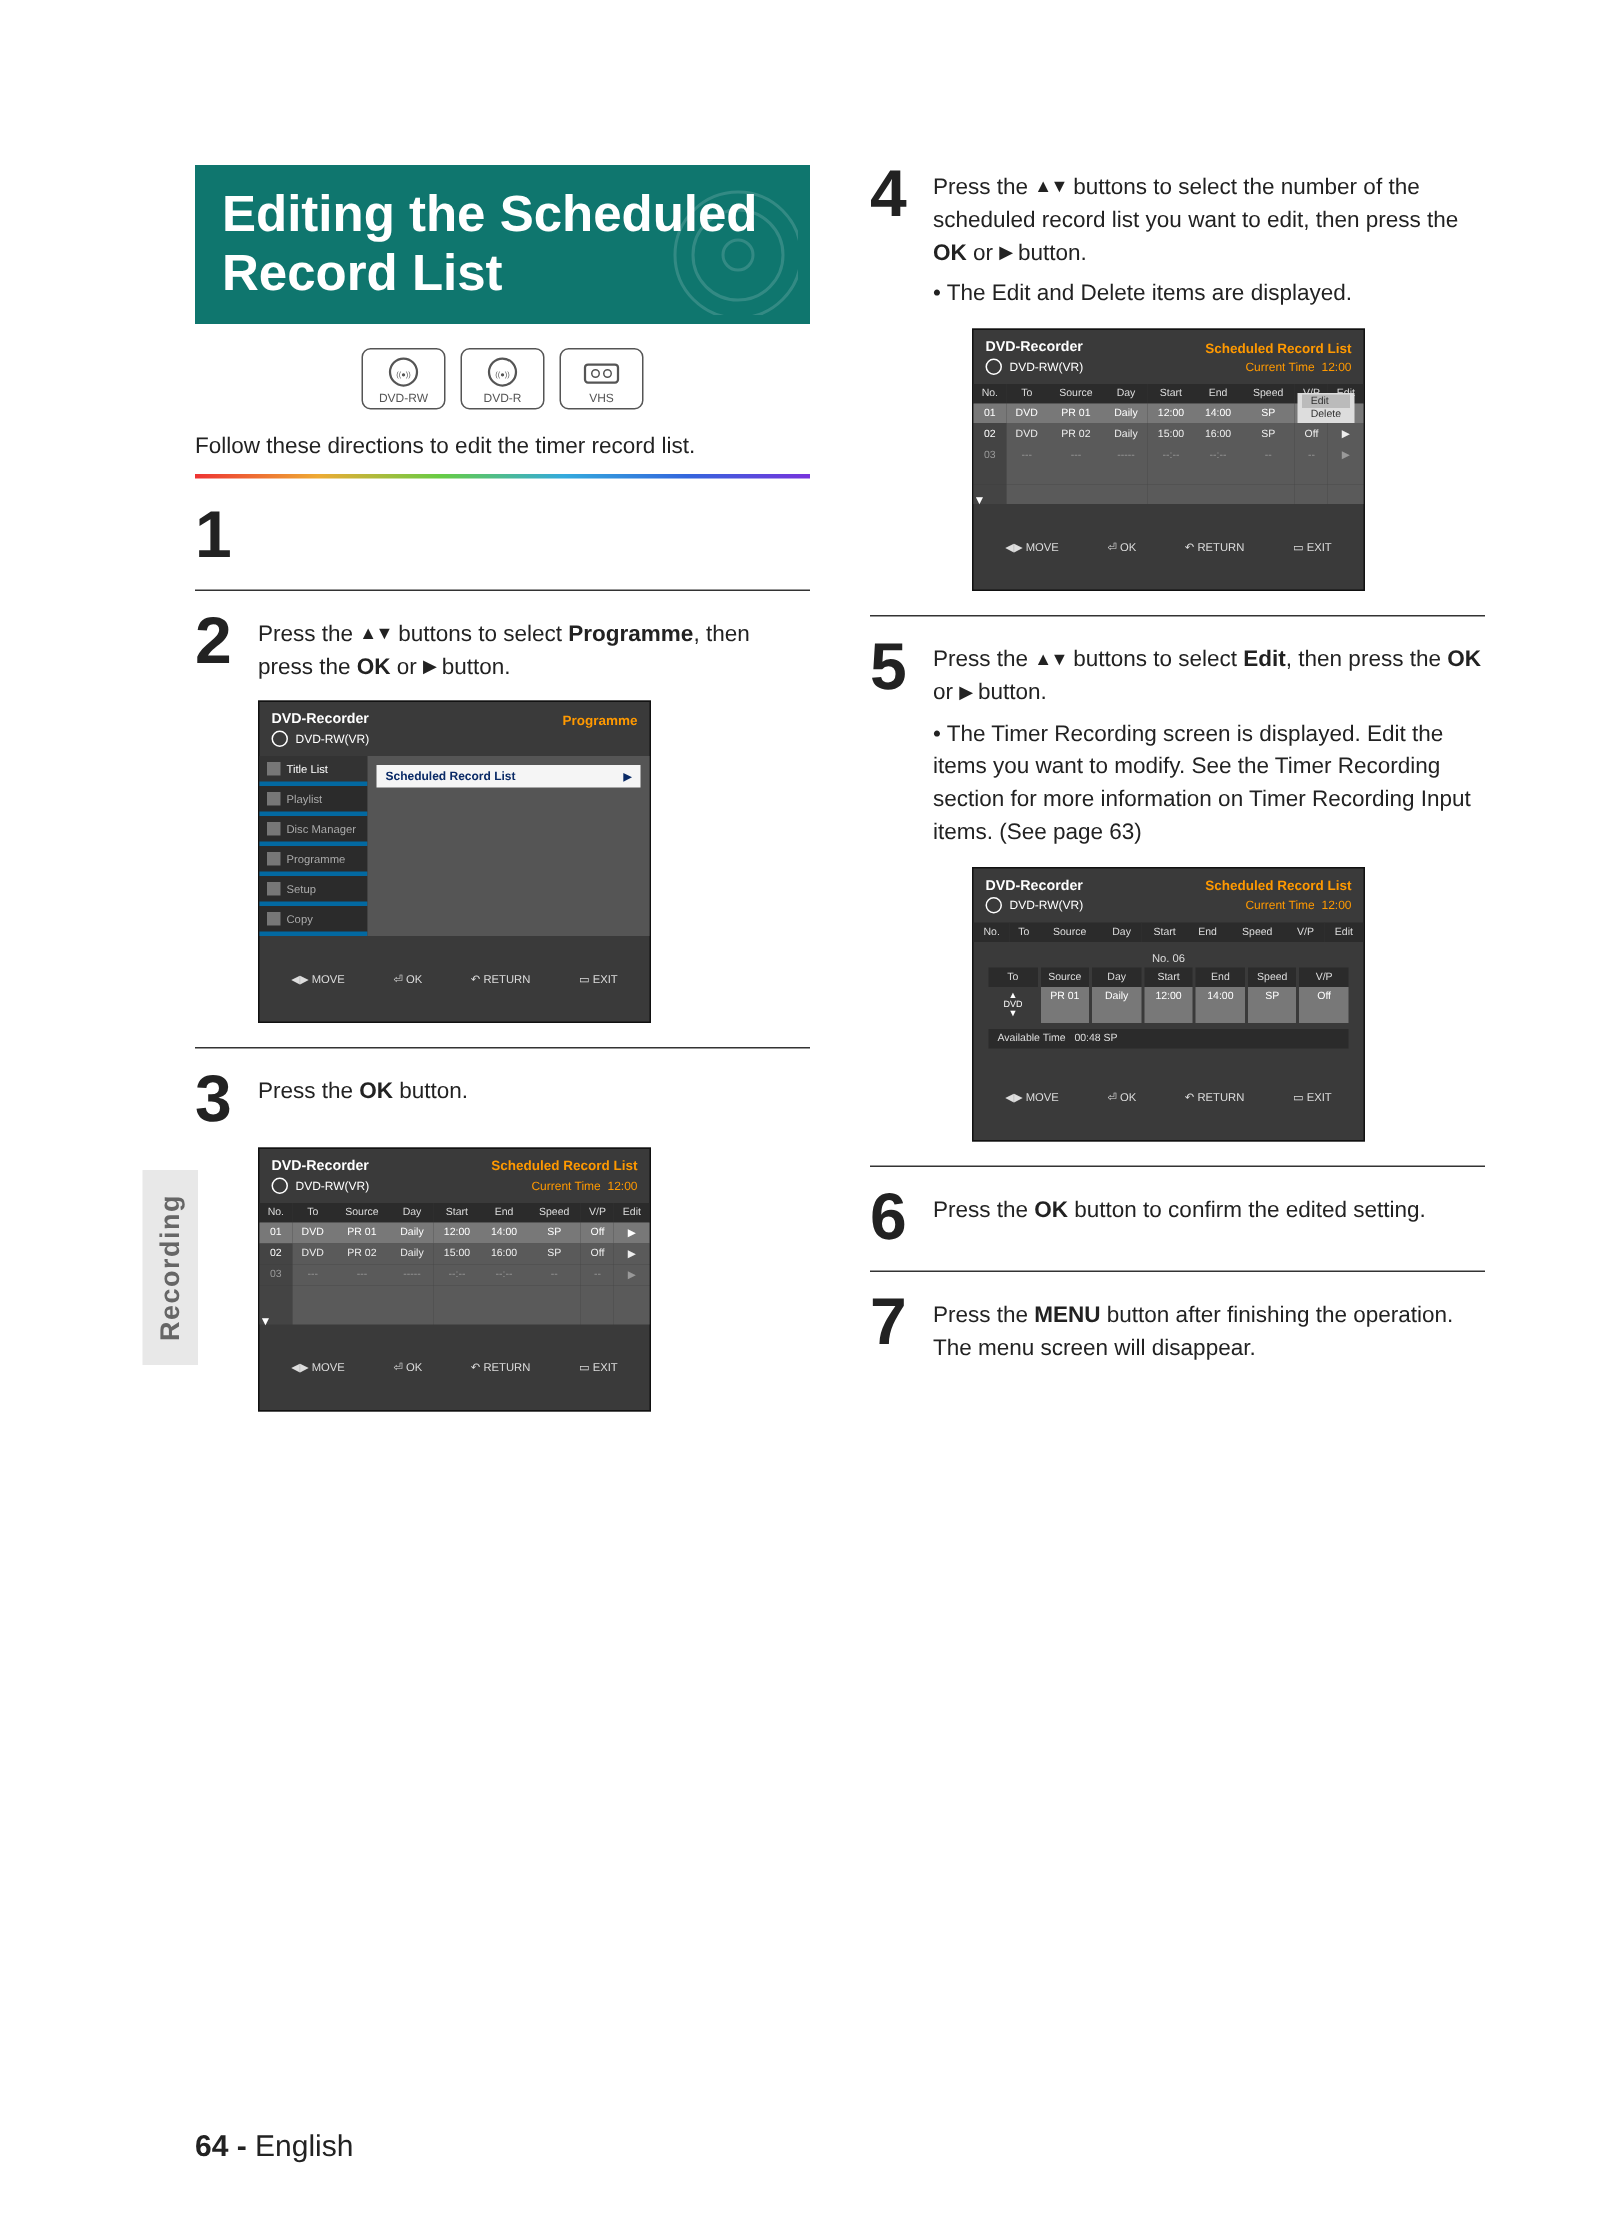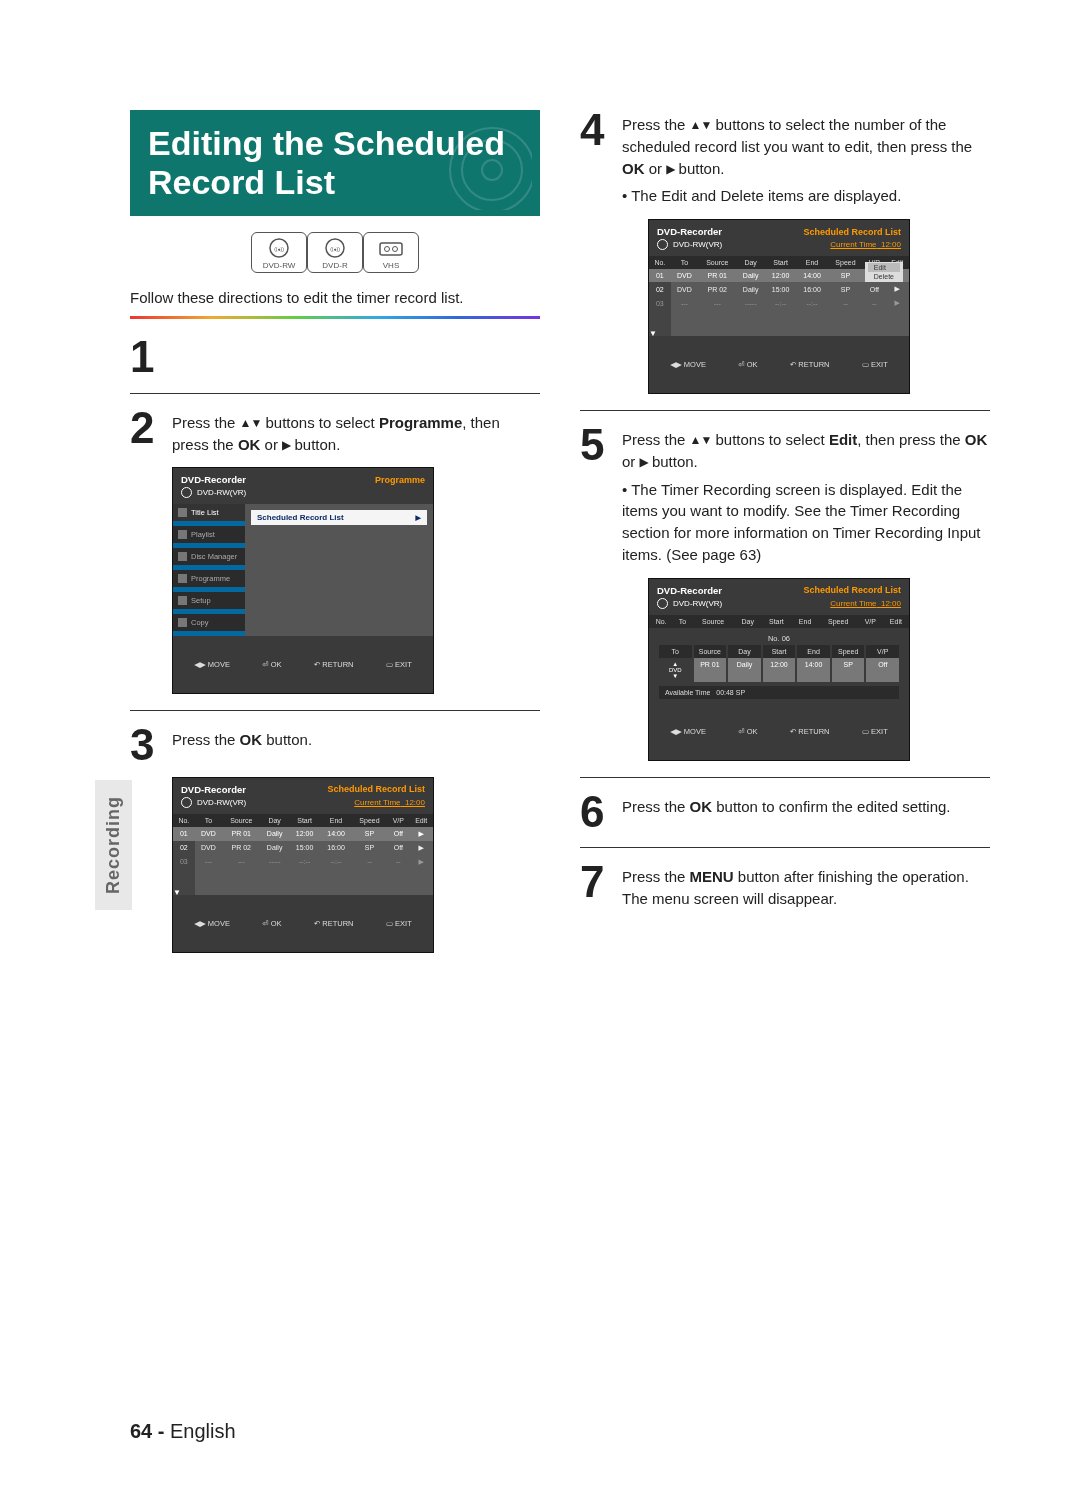--- a/index.html
+++ b/index.html
@@ -3,45 +3,45 @@
 <meta charset="utf-8">
 <style>
   body { margin:0; padding:0; background:#fff; font-family: Arial, Helvetica, sans-serif; color:#222; }
   .page { width:1080px; height:1487px; position:relative; padding:110px 90px 50px 130px; box-sizing:border-box; }
   .columns { display:flex; gap:40px; }
   .col { flex:1; }
   .title-band { background:#0f766e; color:#fff; padding:14px 18px; font-size:34px; font-weight:bold; line-height:1.15; position:relative; font-family: Arial, sans-serif; }
   .title-band span { display:block; }
   .disc-art { position:absolute; right:8px; top:10px; opacity:.15; }
   .disc-art svg { display:block; }
-  .media-badges { display:flex; justify-content:center; margin:16px 0; }
+  .media-badges { display:flex; justify-content:center; gap:10px; margin:16px 0; }
   .badge { border:1.5px solid #555; border-radius:6px; padding:4px 3px 2px; width:48px; text-align:center; }
   .badge .bicon { display:flex; justify-content:center; }
   .badge .btxt { font-size:8px; color:#555; text-align:center; margin-top:2px; }
   .intro { font-size:15px; margin:8px 0 6px; }
   .rainbow { height:3px; background:linear-gradient(90deg,#e33,#ea3,#6c4,#3ad,#36d,#73d); margin:10px 0 18px; }
   hr.sep { border:none; border-top:1px solid #333; margin:16px 0 14px; }
   .step { display:flex; gap:10px; margin-bottom:12px; }
   .step-num { font-size:44px; font-weight:bold; line-height:.9; min-width:32px; font-family: Arial, sans-serif; }
   .step-body { flex:1; font-size:15px; line-height:1.45; padding-top:4px; }
   .step-body b { font-weight:bold; }
   .arrow-ud, .arrow-r { font-size:12px; letter-spacing:-1px; vertical-align:1px; }
   .bullet { margin-top:6px; }
   .bullet::before { content:"• "; }
 
   .screen { width:260px; margin:8px 0 8px 42px; background:#3a3a3a; color:#fff; font-size:8px; border:1px solid #111; }
   .screen.wide { margin-left:68px; }
   .scr-head { display:flex; align-items:center; padding:6px 8px 2px; font-weight:bold; font-size:9.5px; }
   .scr-head .right { margin-left:auto; color:#f90; font-size:9px; }
   .scr-sub { display:flex; align-items:center; padding:0 8px 6px; font-size:8px; }
   .scr-sub .disc-icon { width:9px; height:9px; border:1px solid #fff; border-radius:50%; margin-right:5px; display:inline-block; }
-  .scr-sub .right { margin-left:auto; color:#f90;text-decoration:underline; }
+  .scr-sub .right { margin-left:auto; color:#f90; }
   .scr-body { display:flex; }
   .side-menu { width:72px; background:#2b2b2b; }
-  .side-menu .mi { display:flex; align-items:flex-start; gap:4px; padding:4px 5px; border-bottom:5px solid #0369a1; font-size:7.5px; color:#aaa; }
+  .side-menu .mi { display:flex; align-items:flex-start; gap:4px; padding:4px 5px; border-bottom:3px solid #0369a1; font-size:7.5px; color:#aaa; }
   .side-menu .mi.sel { background:#333; color:#fff; }
   .side-menu .mi .sq { width:9px; height:9px; background:#777; display:inline-block; }
   .main-pane { flex:1; background:#555; min-height:92px; padding:6px; position:relative; }
   .main-pane .banner { background:#f5f5f5; color:#0a2a66; font-weight:bold; font-size:8px; padding:3px 6px; display:flex; align-items:center; }
   .main-pane .banner .tri { margin-left:auto; font-size:7px; color:#0a2a66; }
   .scr-foot { display:flex; gap:6px; padding:24px 8px; font-size:7.5px; color:#ddd; justify-content:space-around; }
 
   table.sched { width:100%; border-collapse:collapse; font-size:7px; color:#fff; }
   table.sched th { background:#2b2b2b; color:#ddd; padding:3px 2px; font-weight:normal; }
   table.sched td { background:#5a5a5a; padding:3px 2px; text-align:center; color:#eee; }

